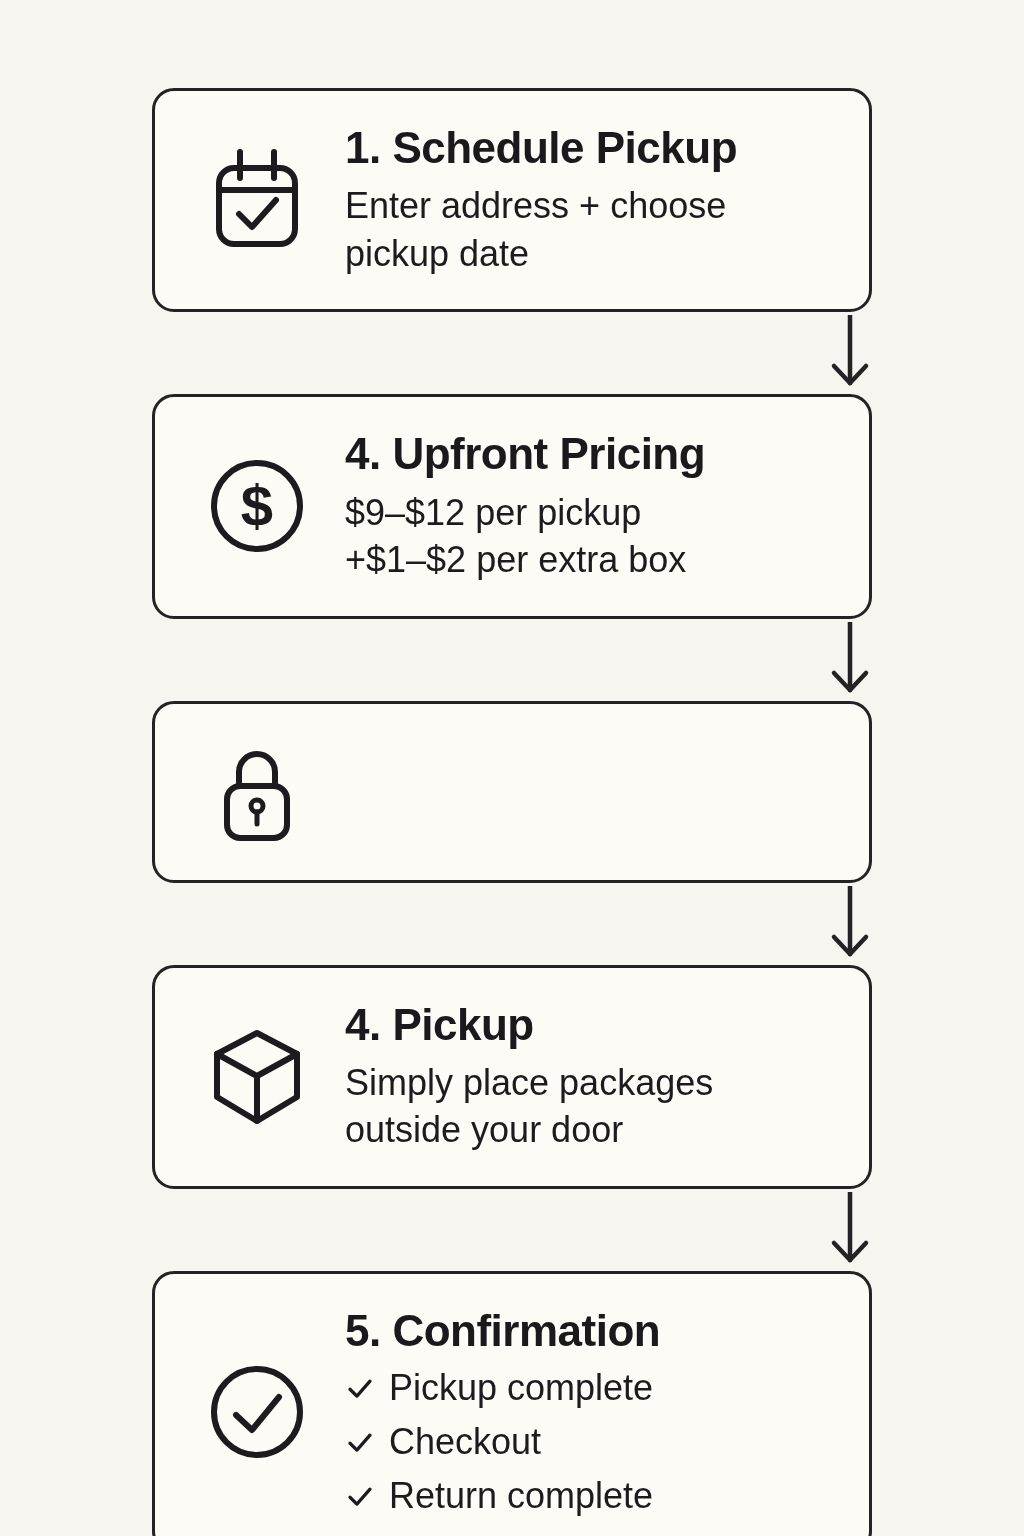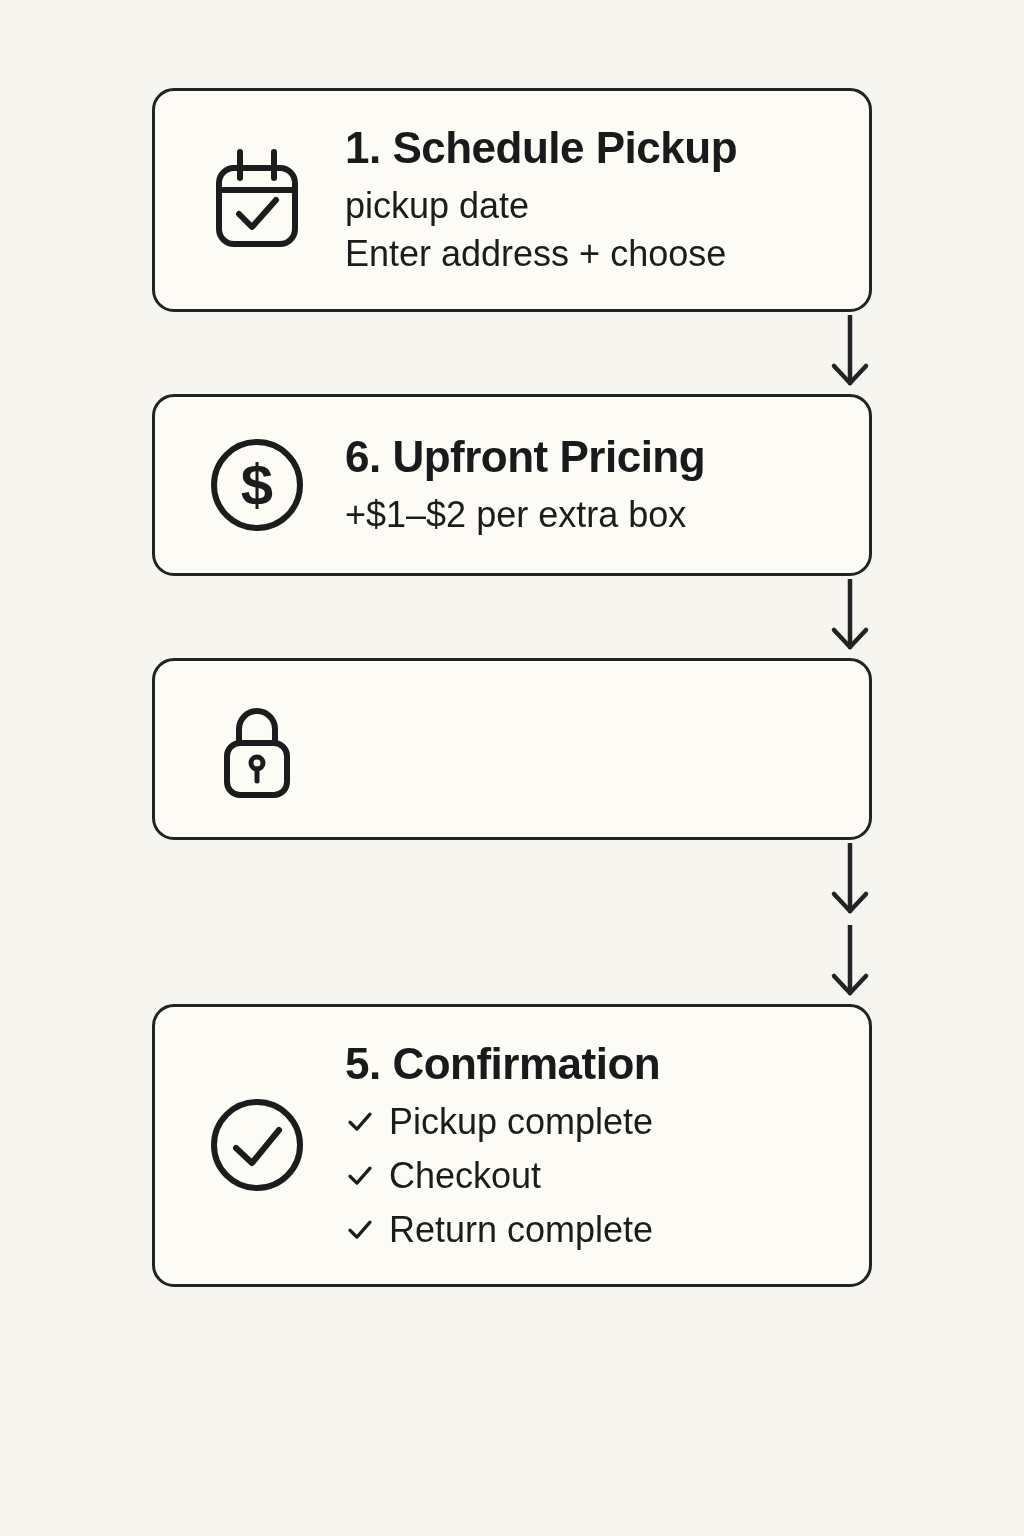--- a/index.html
+++ b/index.html
@@ -105,43 +105,44 @@
         <rect x="12" y="22" width="76" height="76" rx="15"></rect>
         <line x1="33" y1="6" x2="33" y2="32"></line>
         <line x1="67" y1="6" x2="67" y2="32"></line>
         <line x1="13" y1="44" x2="87" y2="44"></line>
         <polyline points="32,68 45,81 69,54"></polyline>
       </svg>
     </div>
     <div class="text-col">
       <h2 class="step-title">1. Schedule Pickup</h2>
       <p class="step-desc">
+        <span class="line">Enter address + choose</span>
         <span class="line">pickup date</span>
-        <span class="line">Enter address + choose</span>
       </p>
     </div>
   </section>
 
   <div class="arrow">
     <svg width="44" height="76" viewBox="0 0 44 76" fill="none" stroke="#232326" stroke-width="4.5" stroke-linecap="round" stroke-linejoin="round">
       <line x1="22" y1="0" x2="22" y2="68"></line>
       <polyline points="6,51 22,68 38,51"></polyline>
     </svg>
   </div>
 
   <section class="card">
     <div class="icon-wrap">
       <svg width="100" height="100" viewBox="0 0 100 100" fill="none" stroke="#1c1c1e" stroke-width="6" stroke-linecap="round" stroke-linejoin="round">
         <circle cx="50" cy="50" r="43"></circle>
         <text x="50" y="70" text-anchor="middle" stroke="none" fill="#1c1c1e" font-family="Liberation Sans, sans-serif" font-size="58" font-weight="600">$</text>
       </svg>
     </div>
     <div class="text-col">
-      <h2 class="step-title">6. Upfront Pricing</h2>
+      <h2 class="step-title">4. Upfront Pricing</h2>
       <p class="step-desc">
+        <span class="line">$9–$12 per pickup</span>
         <span class="line">+$1–$2 per extra box</span>
       </p>
     </div>
   </section>
 
   <div class="arrow">
     <svg width="44" height="76" viewBox="0 0 44 76" fill="none" stroke="#232326" stroke-width="4.5" stroke-linecap="round" stroke-linejoin="round">
       <line x1="22" y1="0" x2="22" y2="68"></line>
       <polyline points="6,51 22,68 38,51"></polyline>
     </svg>
@@ -158,20 +159,36 @@
     </div>
   </section>
 
   <div class="arrow">
     <svg width="44" height="76" viewBox="0 0 44 76" fill="none" stroke="#232326" stroke-width="4.5" stroke-linecap="round" stroke-linejoin="round">
       <line x1="22" y1="0" x2="22" y2="68"></line>
       <polyline points="6,51 22,68 38,51"></polyline>
     </svg>
   </div>
 
+  <section class="card">
+    <div class="icon-wrap">
+      <svg width="100" height="104" viewBox="0 0 100 104" fill="none" stroke="#1c1c1e" stroke-width="6" stroke-linecap="round" stroke-linejoin="round">
+        <path d="M 50 8 L 90 29 V 72 L 50 96 L 10 72 V 29 Z"></path>
+        <path d="M 10 29 L 50 51 L 90 29"></path>
+        <line x1="50" y1="51" x2="50" y2="96"></line>
+      </svg>
+    </div>
+    <div class="text-col">
+      <h2 class="step-title">4. Pickup</h2>
+      <p class="step-desc">
+        <span class="line">Simply place packages</span>
+        <span class="line">outside your door</span>
+      </p>
+    </div>
+  </section>
 
   <div class="arrow">
     <svg width="44" height="76" viewBox="0 0 44 76" fill="none" stroke="#232326" stroke-width="4.5" stroke-linecap="round" stroke-linejoin="round">
       <line x1="22" y1="0" x2="22" y2="68"></line>
       <polyline points="6,51 22,68 38,51"></polyline>
     </svg>
   </div>
 
   <section class="card">
     <div class="icon-wrap">

